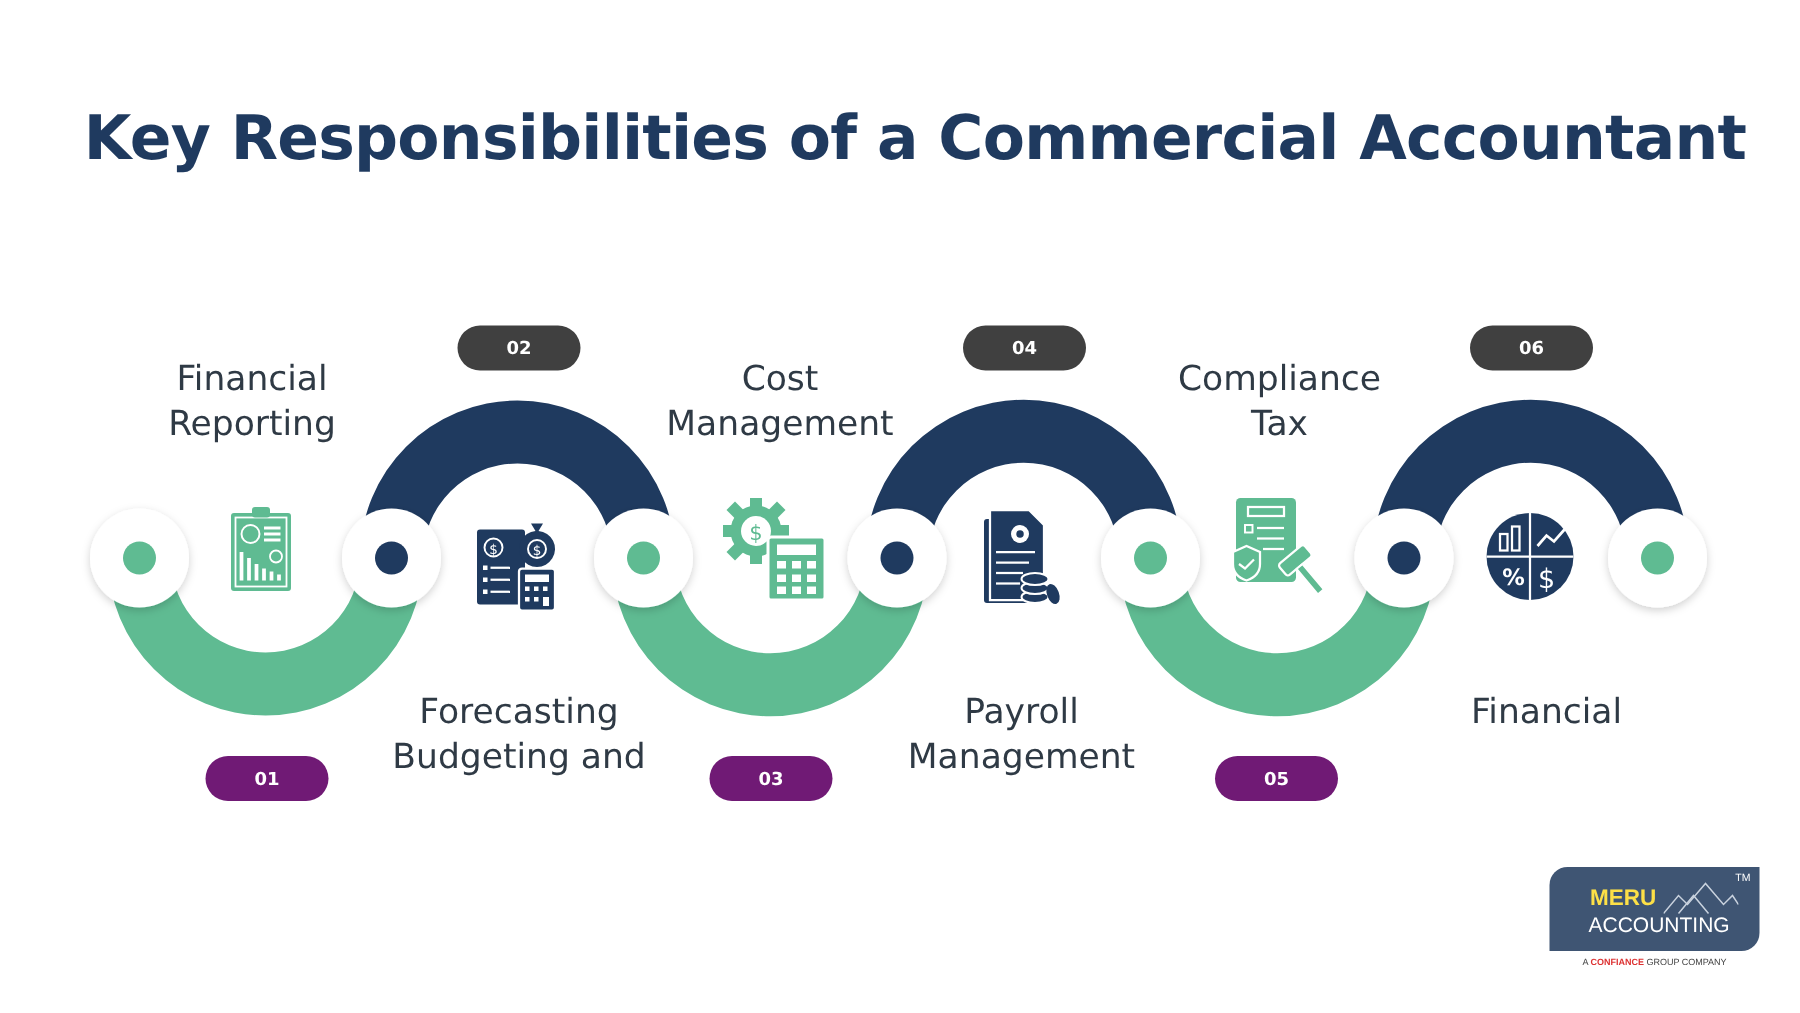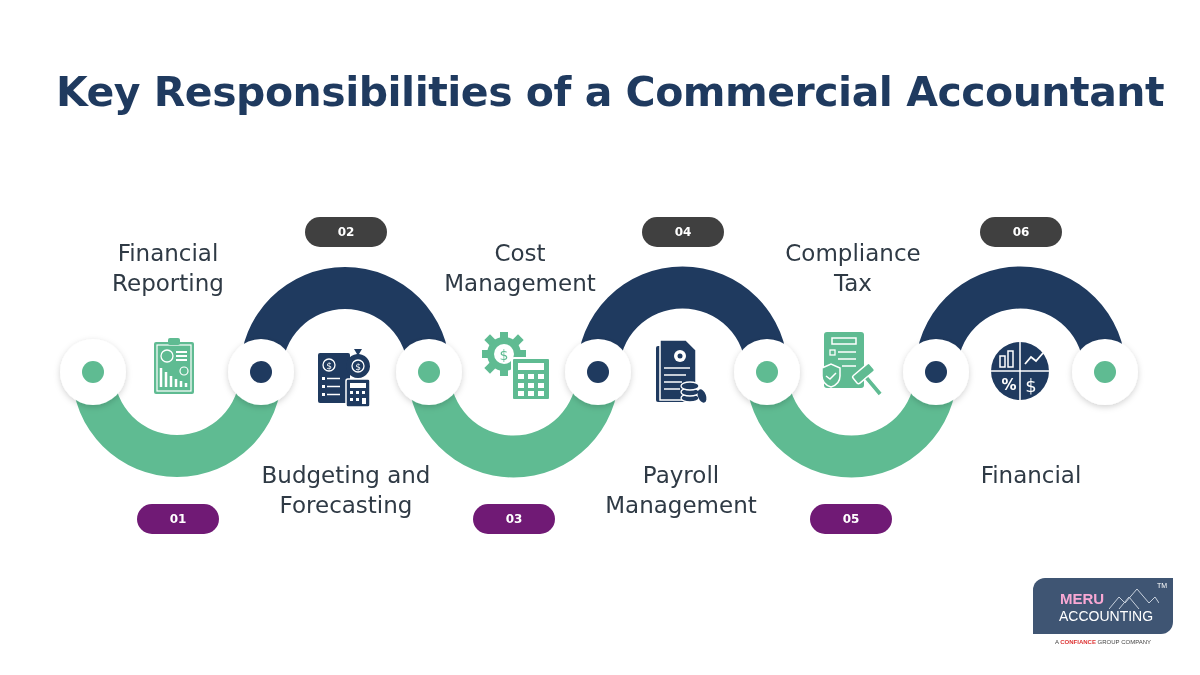--- a/index.html
+++ b/index.html
@@ -10,21 +10,21 @@
   svg.diagram { position:absolute; left:0; top:0; }
   .label { position:absolute; text-align:center; font-family:"DejaVu Sans", sans-serif;
            font-size:23px; line-height:30px; color:#2f3a45; width:220px; }
   .pill { position:absolute; width:82px; height:30px; border-radius:15px; color:#fff;
           font-family:"DejaVu Sans", sans-serif; font-weight:bold; font-size:12px;
           display:flex; align-items:center; justify-content:center; }
   .pill.navy { background:#404040; }
   .pill.green { background:#701a75; }
   .logo { position:absolute; left:1033px; top:578px; width:140px; height:56px; background:#3f5573;
           border-radius:12px 0 12px 0; }
-  .logo .meru { position:absolute; left:27px; top:12px; font-weight:bold; font-size:15px; color:#f9a8d4; }
+  .logo .meru { position:absolute; left:27px; top:12px; font-weight:bold; font-size:15px; color:#fde047; }
   .logo .acc { position:absolute; left:26px; top:30px; font-size:14px; color:#fff; }
   .logo .tm { position:absolute; right:6px; top:4px; font-size:7px; color:#fff; }
   .logo svg { position:absolute; left:76px; top:9px; }
   .tag { position:absolute; left:1033px; top:639px; width:140px; text-align:center; font-size:6px; color:#444; }
   .tag b { color:#d33; }
 </style>
 </head>
 <body>
 
 <div class="title">Key Responsibilities of a Commercial Accountant</div>
@@ -196,22 +196,22 @@
     <text x="18" y="48" font-size="15" fill="#fff" text-anchor="middle" font-family="DejaVu Sans, sans-serif" font-weight="bold">%</text>
     <text x="40" y="50" font-size="18" fill="#fff" text-anchor="middle" font-family="DejaVu Sans, sans-serif">$</text>
   </g>
 </svg>
 
 <div class="label" style="left:58px; top:238px;">
   <div>Financial</div>
   <div>Reporting</div>
 </div>
 <div class="label" style="left:236px; top:460px;">
+  <div>Forecasting</div>
   <div>Budgeting and</div>
-  <div>Forecasting</div>
 </div>
 <div class="label" style="left:410px; top:238px;">
   <div>Cost</div>
   <div>Management</div>
 </div>
 <div class="label" style="left:571px; top:460px;">
   <div>Payroll</div>
   <div>Management</div>
 </div>
 <div class="label" style="left:743px; top:238px;">

